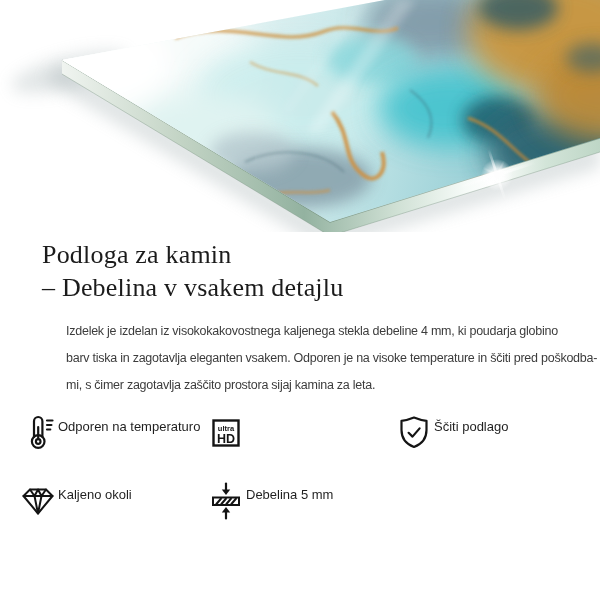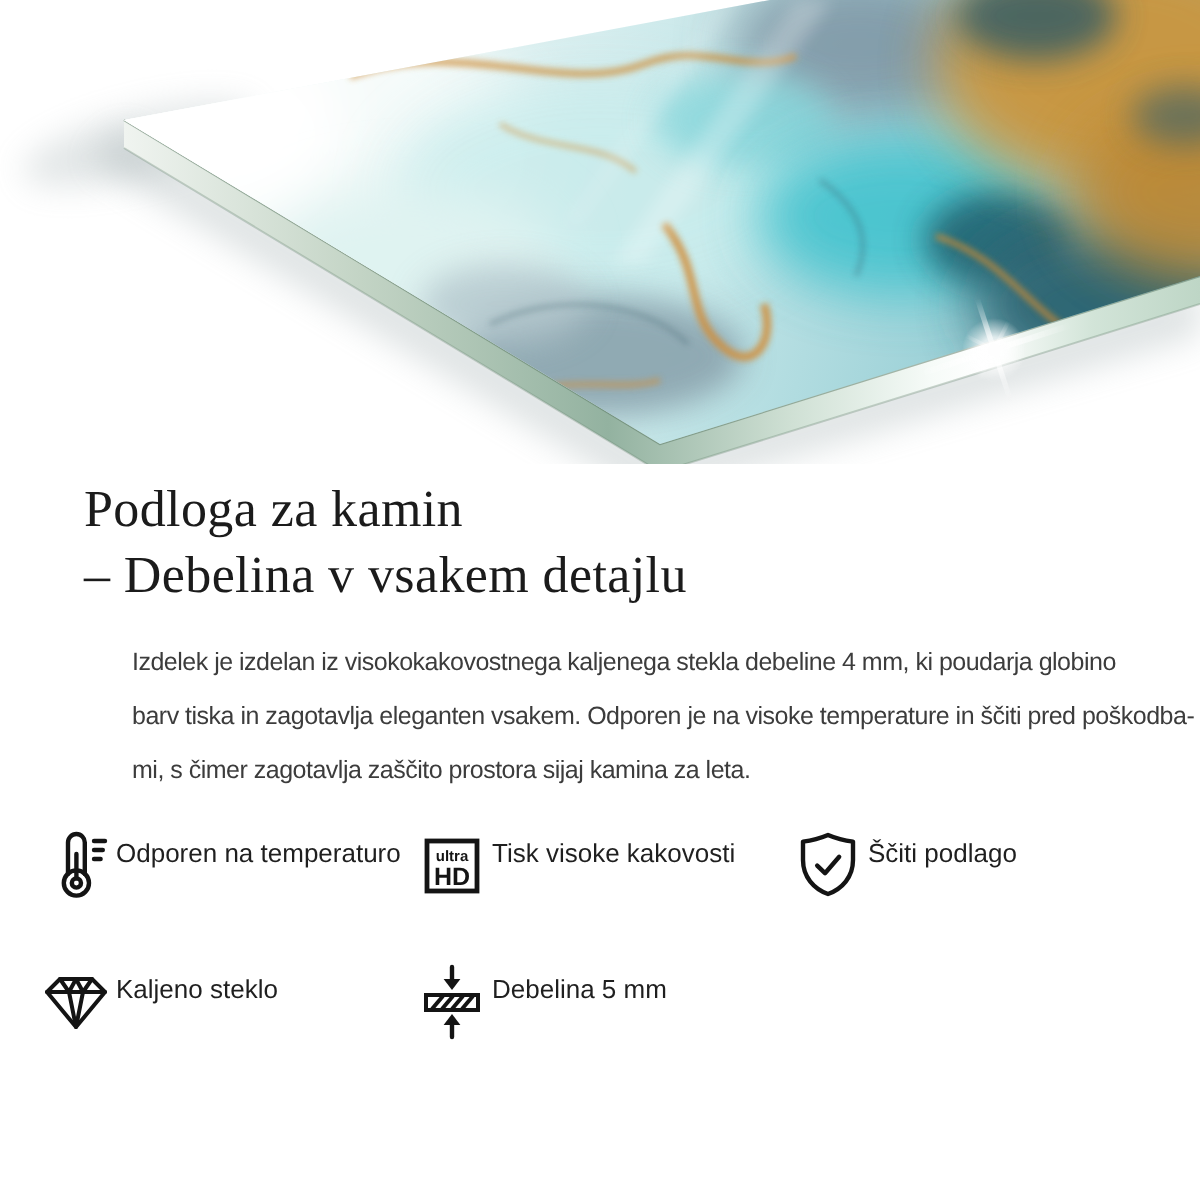--- a/index.html
+++ b/index.html
@@ -154,21 +154,20 @@
     </div>
 
     <div class="feature">
       <div class="f-icon">
         <svg width="40" height="40" viewBox="0 0 40 40">
           <rect x="7.5" y="7.5" width="25" height="25" fill="none" stroke="#141414" stroke-width="2.4"></rect>
           <text x="20" y="17.5" font-size="7.5" font-weight="bold" text-anchor="middle" fill="#141414" font-family="Liberation Sans, sans-serif">ultra</text>
           <text x="20" y="29.5" font-size="12.5" font-weight="bold" text-anchor="middle" fill="#141414" font-family="Liberation Sans, sans-serif">HD</text>
         </svg>
       </div>
-      <div class="f-label">Tisk visoke kakovosti</div>
     </div>
 
     <div class="feature">
       <div class="f-icon">
         <svg width="40" height="40" viewBox="0 0 40 40" class="ic">
           <path d="M20 4.5 C24 6.2 28.5 7.3 32.5 7.8 V17 C32.5 25.4 27.2 31.3 20 34 C12.8 31.3 7.5 25.4 7.5 17 V7.8 C11.5 7.3 16 6.2 20 4.5 Z"></path>
           <path d="M14.6 19.8 L18.5 23.6 L25.6 15.4"></path>
         </svg>
       </div>
       <div class="f-label">Ščiti podlago</div>
@@ -176,21 +175,21 @@
 
     <div class="feature">
       <div class="f-icon">
         <svg width="40" height="40" viewBox="0 0 40 40" class="ic" style="stroke-width:2">
           <path d="M12 8.5 H28 L34.5 15 L20 32.5 L5.5 15 Z"></path>
           <path d="M5.5 15 H34.5"></path>
           <path d="M12 8.5 L16.5 15 L20 8.5 L23.5 15 L28 8.5"></path>
           <path d="M16.5 15 L20 32.5 L23.5 15"></path>
         </svg>
       </div>
-      <div class="f-label">Kaljeno steklo</div>
+      <div class="f-label">Kaljeno okoli</div>
     </div>
 
 
     <div class="feature">
       <div class="f-icon">
         <svg width="40" height="40" viewBox="0 0 40 40">
           <path d="M20 2.5 V9" stroke="#141414" stroke-width="2.2" stroke-linecap="round"></path>
           <path d="M15.8 8.5 L24.2 8.5 L20 14 Z" fill="#141414"></path>
           <rect x="7" y="16.5" width="26" height="7.5" fill="none" stroke="#141414" stroke-width="2"></rect>
           <g stroke="#141414" stroke-width="2">

